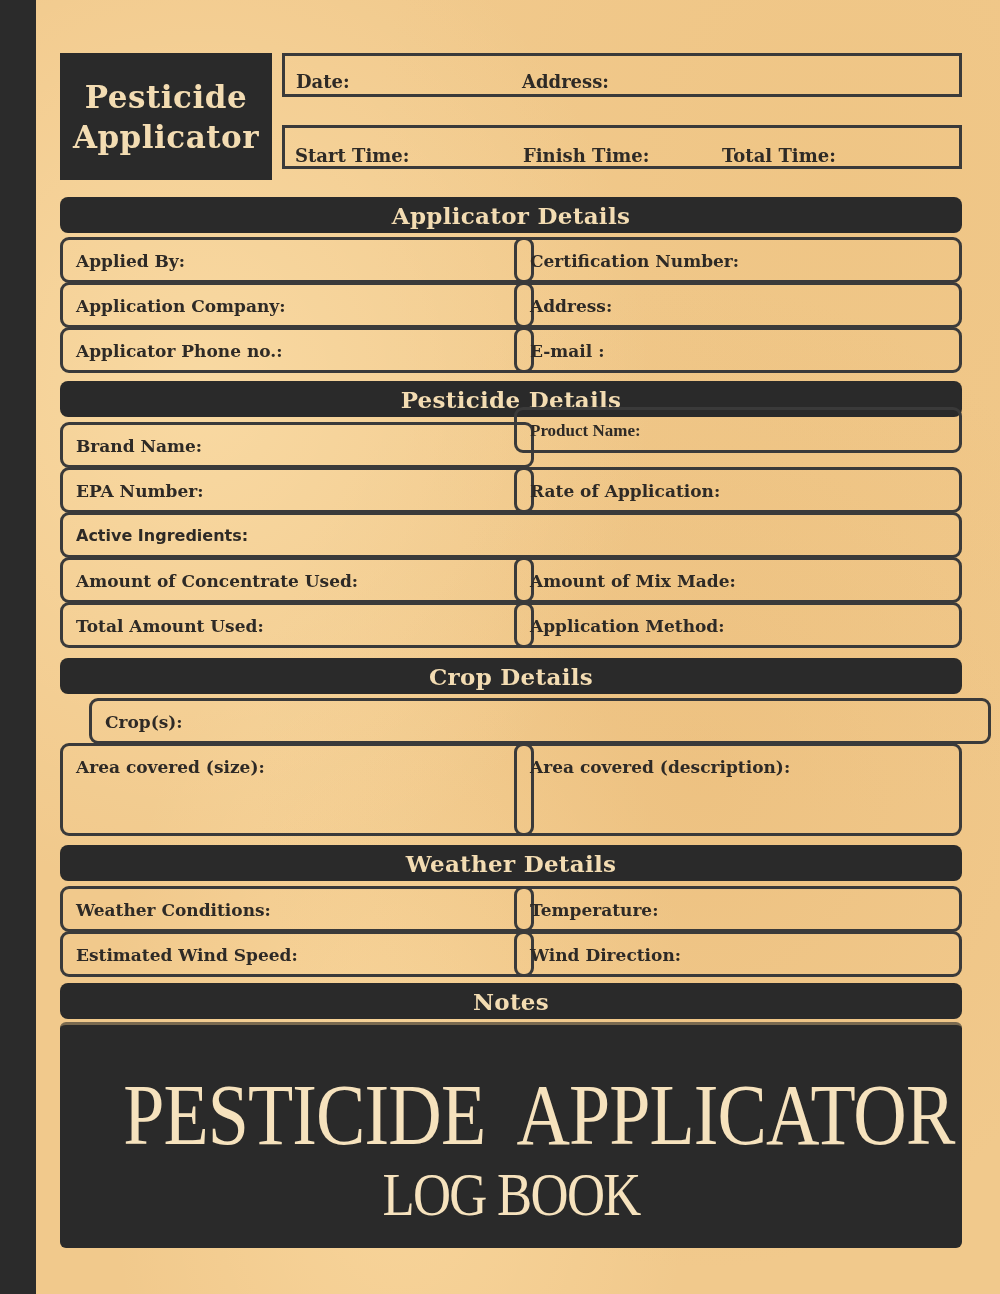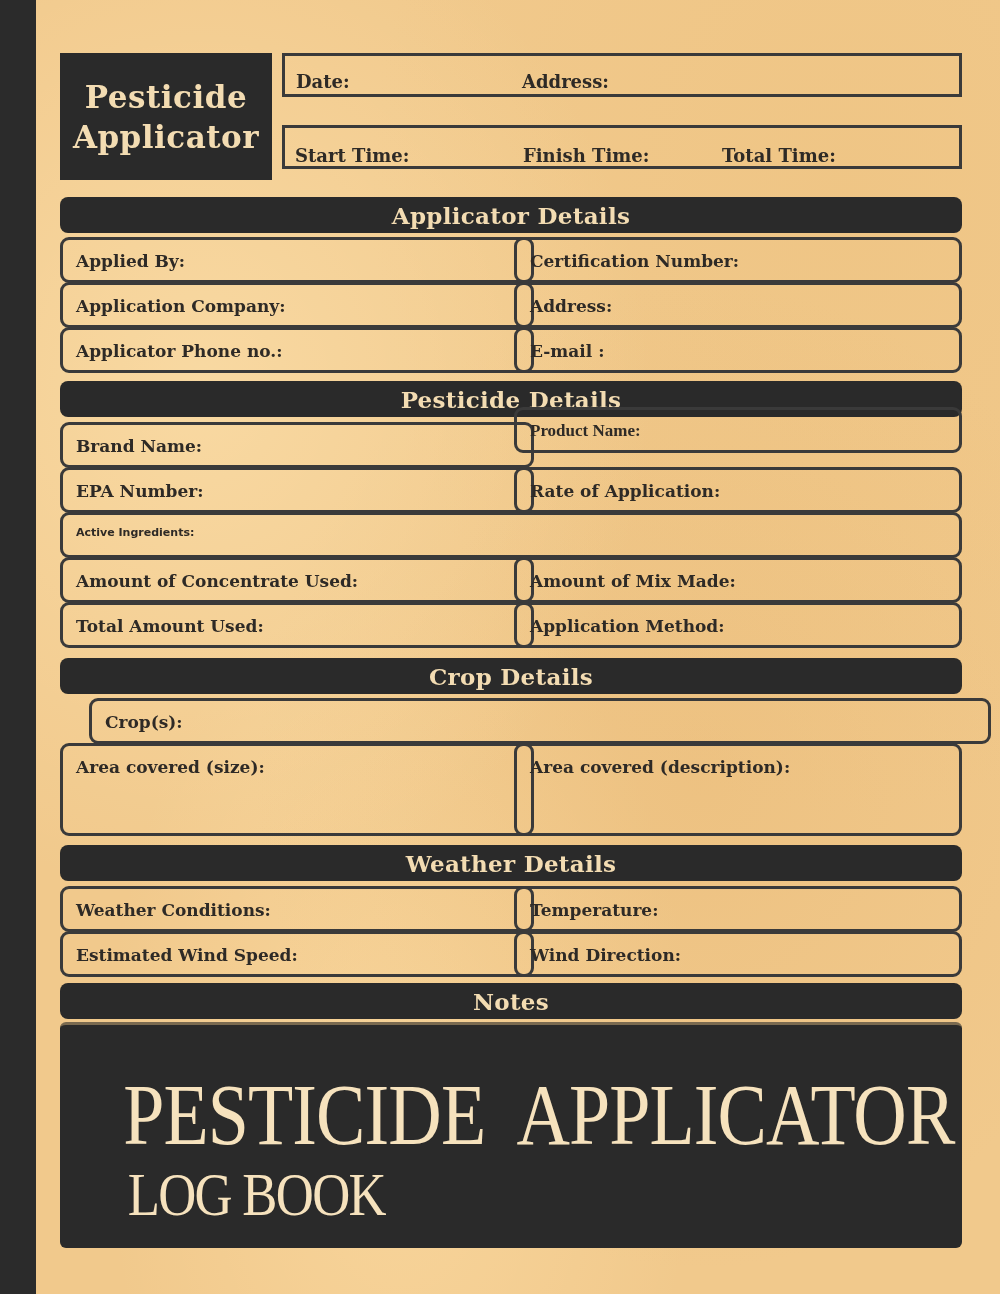--- a/index.html
+++ b/index.html
@@ -23,21 +23,21 @@
   .hbox { position: absolute; left: 282px; width: 680px; height: 44px; border: 3px solid #3a3a3a; box-sizing: border-box; }
   .hbox .label { top: 15px; font-size: 18px; }
   .bar { position: absolute; left: 60px; width: 902px; height: 36px; border-radius: 8px; box-sizing: border-box;
     display: flex; align-items: center; justify-content: center; font-size: 23px; font-weight: bold; letter-spacing: 0.3px; }
   .field { position: absolute; height: 46px; border: 3px solid #3a3a3a; border-radius: 9px; box-sizing: border-box; }
   .field .label { left: 13px; top: 11px; }
   .L { left: 60px; width: 474px; }
   .R { left: 514px; width: 448px; }
   .F { left: 60px; width: 902px; }
   .cover { position: absolute; left: 60px; top: 1022px; width: 902px; height: 226px; border-radius: 6px;
-    border-top: 3px solid #7a6a50; box-sizing: border-box; }
+    border-top: 3px solid #7a6a50; box-sizing: border-box; text-align: center; }
   .cover .big { position: absolute; left: 0; right: 0; top: 45px; font-family: "Liberation Serif", serif;
     font-size: 86px; line-height: 90px; color: #f6e2bd; transform: scaleX(0.86); letter-spacing: -1px; }
   .cover .small { position: absolute; left: 0; right: 0; top: 134px; font-family: "Liberation Serif", serif;
     font-size: 62px; line-height: 70px; color: #f6e2bd; transform: scaleX(0.85); letter-spacing: -2px; }
 </style>
 </head>
 <body>
 
 <div class="spine"></div>
 
@@ -87,21 +87,21 @@
 <div class="field R" style="top:407px;font-family:Liberation Serif, serif;">
     <span class="label">Product Name:</span>
   </div>
 <div class="field L" style="top:467px;">
     <span class="label">EPA Number:</span>
   </div>
 <div class="field R" style="top:467px;">
     <span class="label">Rate of Application:</span>
   </div>
 <div class="field F" style="top:512px;">
-    <span class="label" style="font-family:'DejaVu Sans',sans-serif; font-size:11px;">Active Ingredients:</span>
+    <span class="label" style="font-family:'DejaVu Sans',sans-serif; font-size:16px;">Active Ingredients:</span>
   </div>
 <div class="field L" style="top:557px;">
     <span class="label">Amount of Concentrate Used:</span>
   </div>
 <div class="field R" style="top:557px;">
     <span class="label">Amount of Mix Made:</span>
   </div>
 <div class="field L" style="top:602px;">
     <span class="label">Total Amount Used:</span>
   </div>

